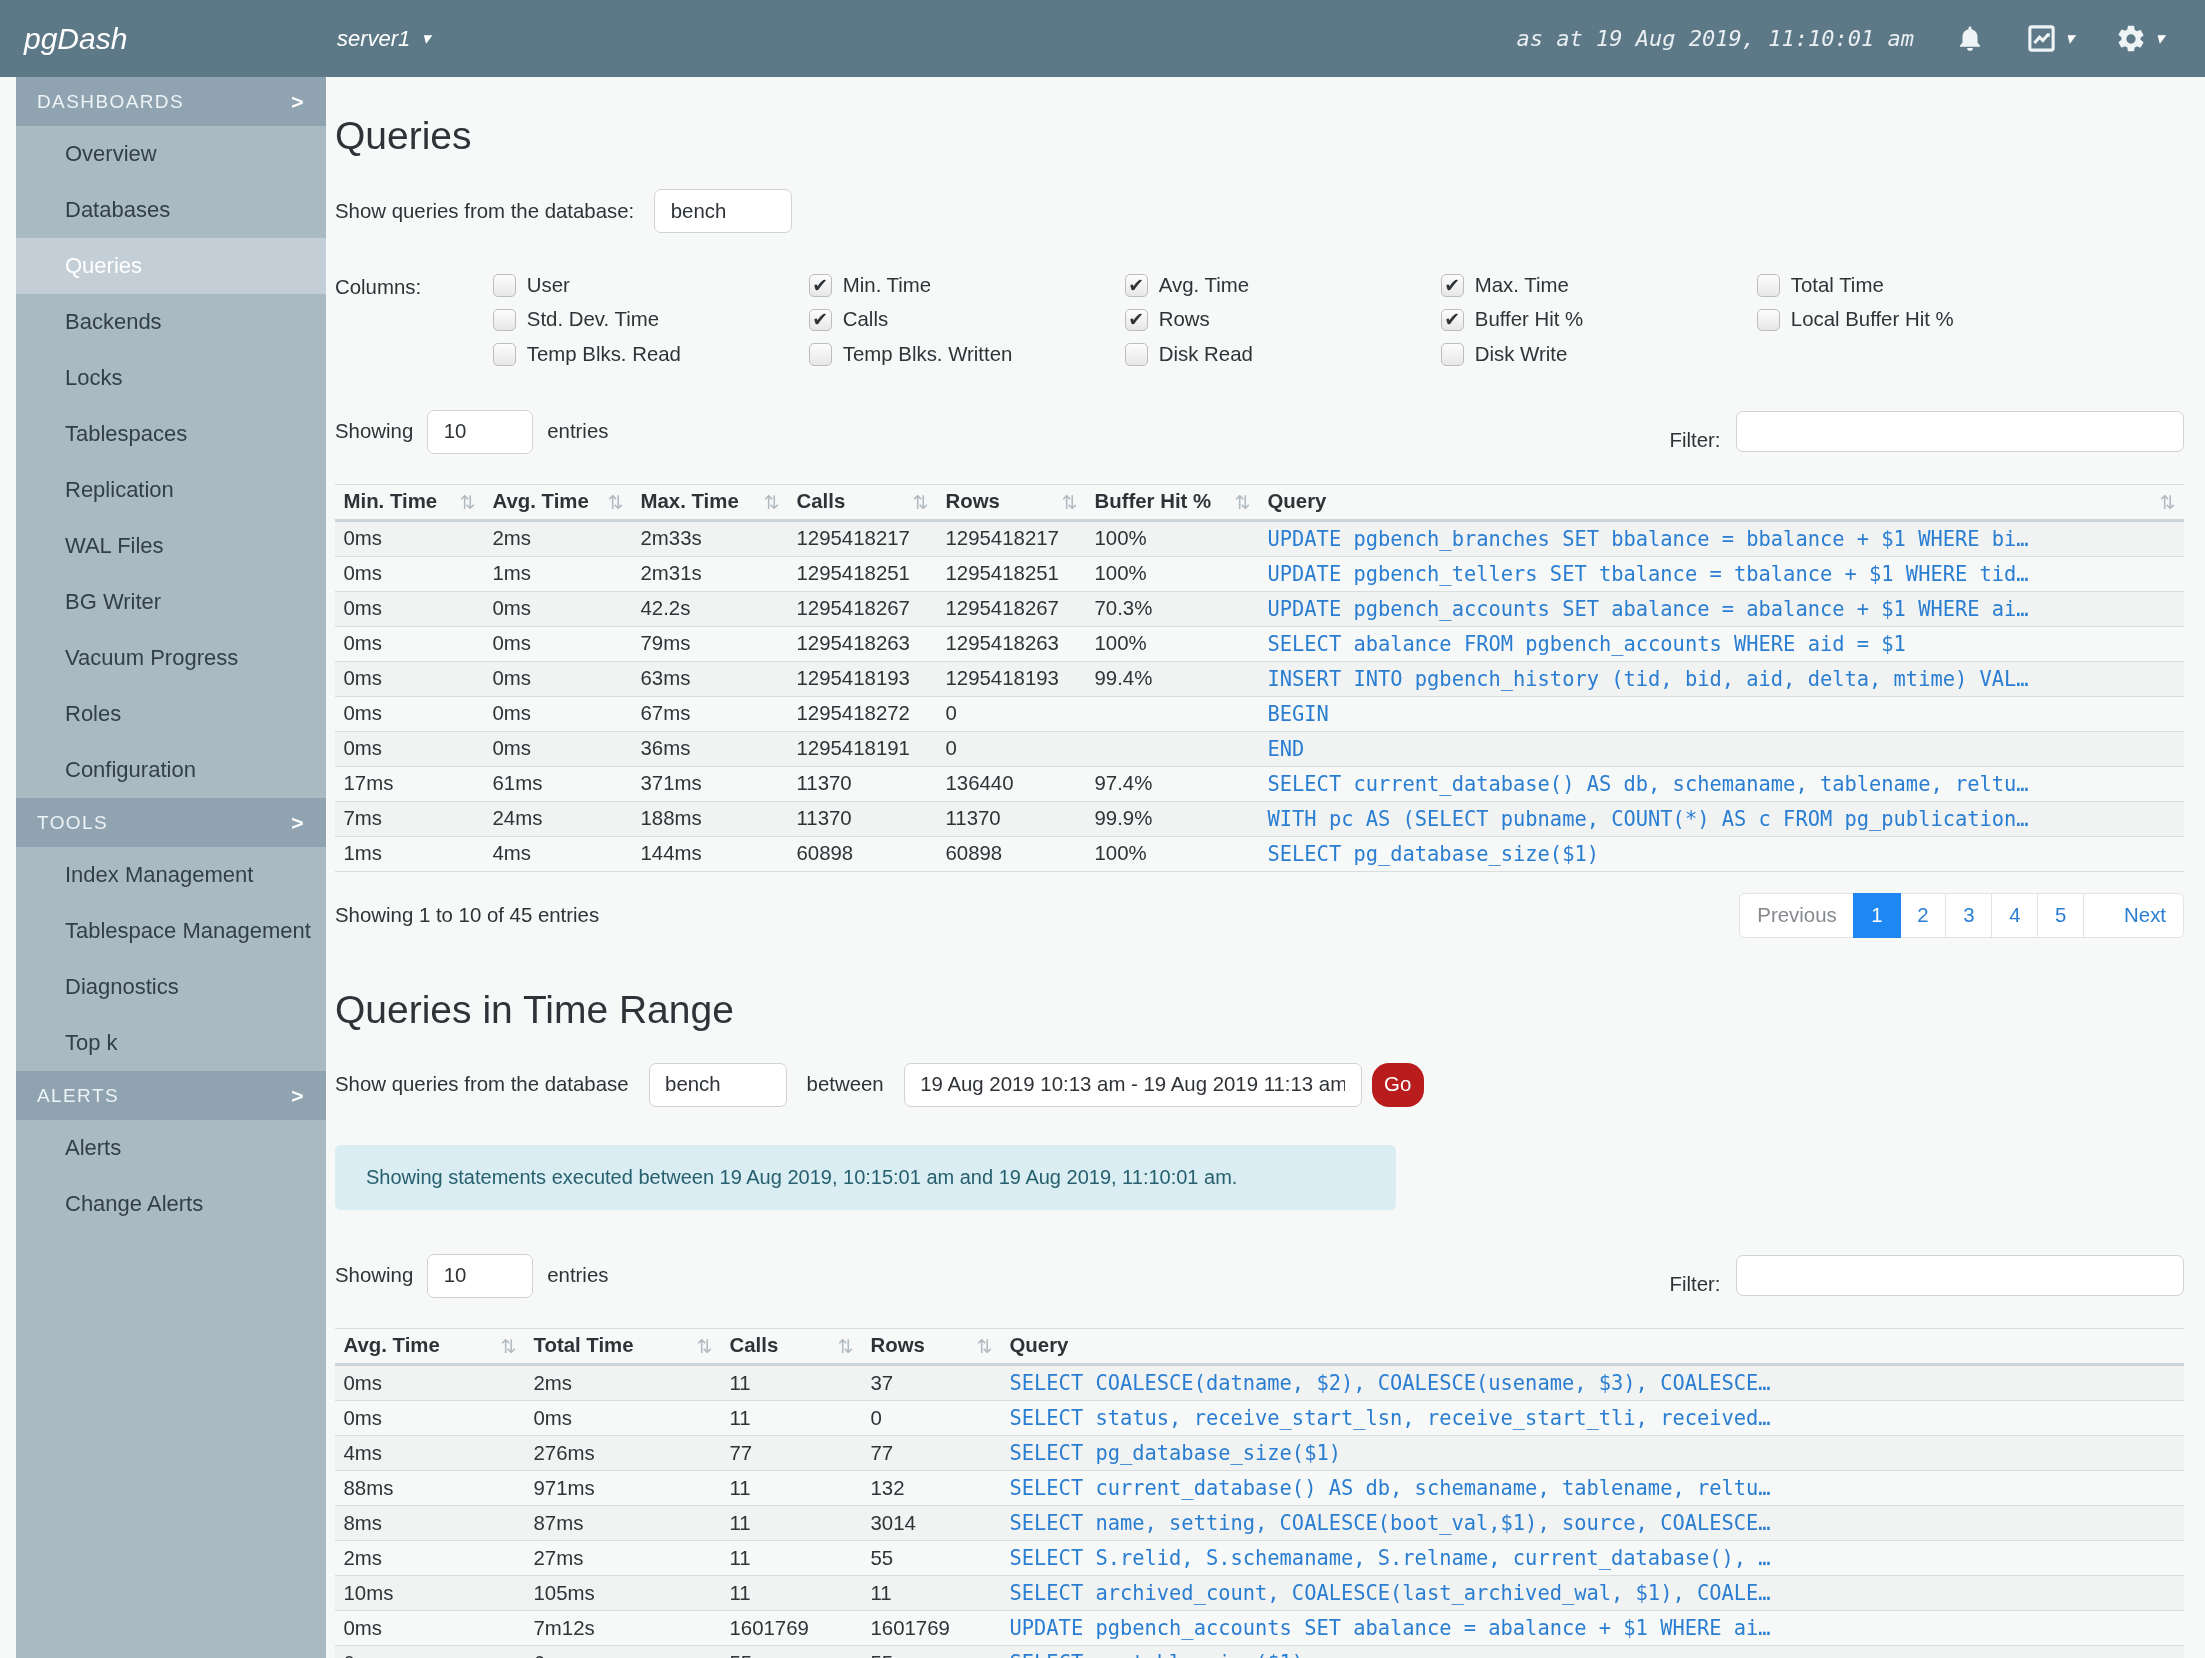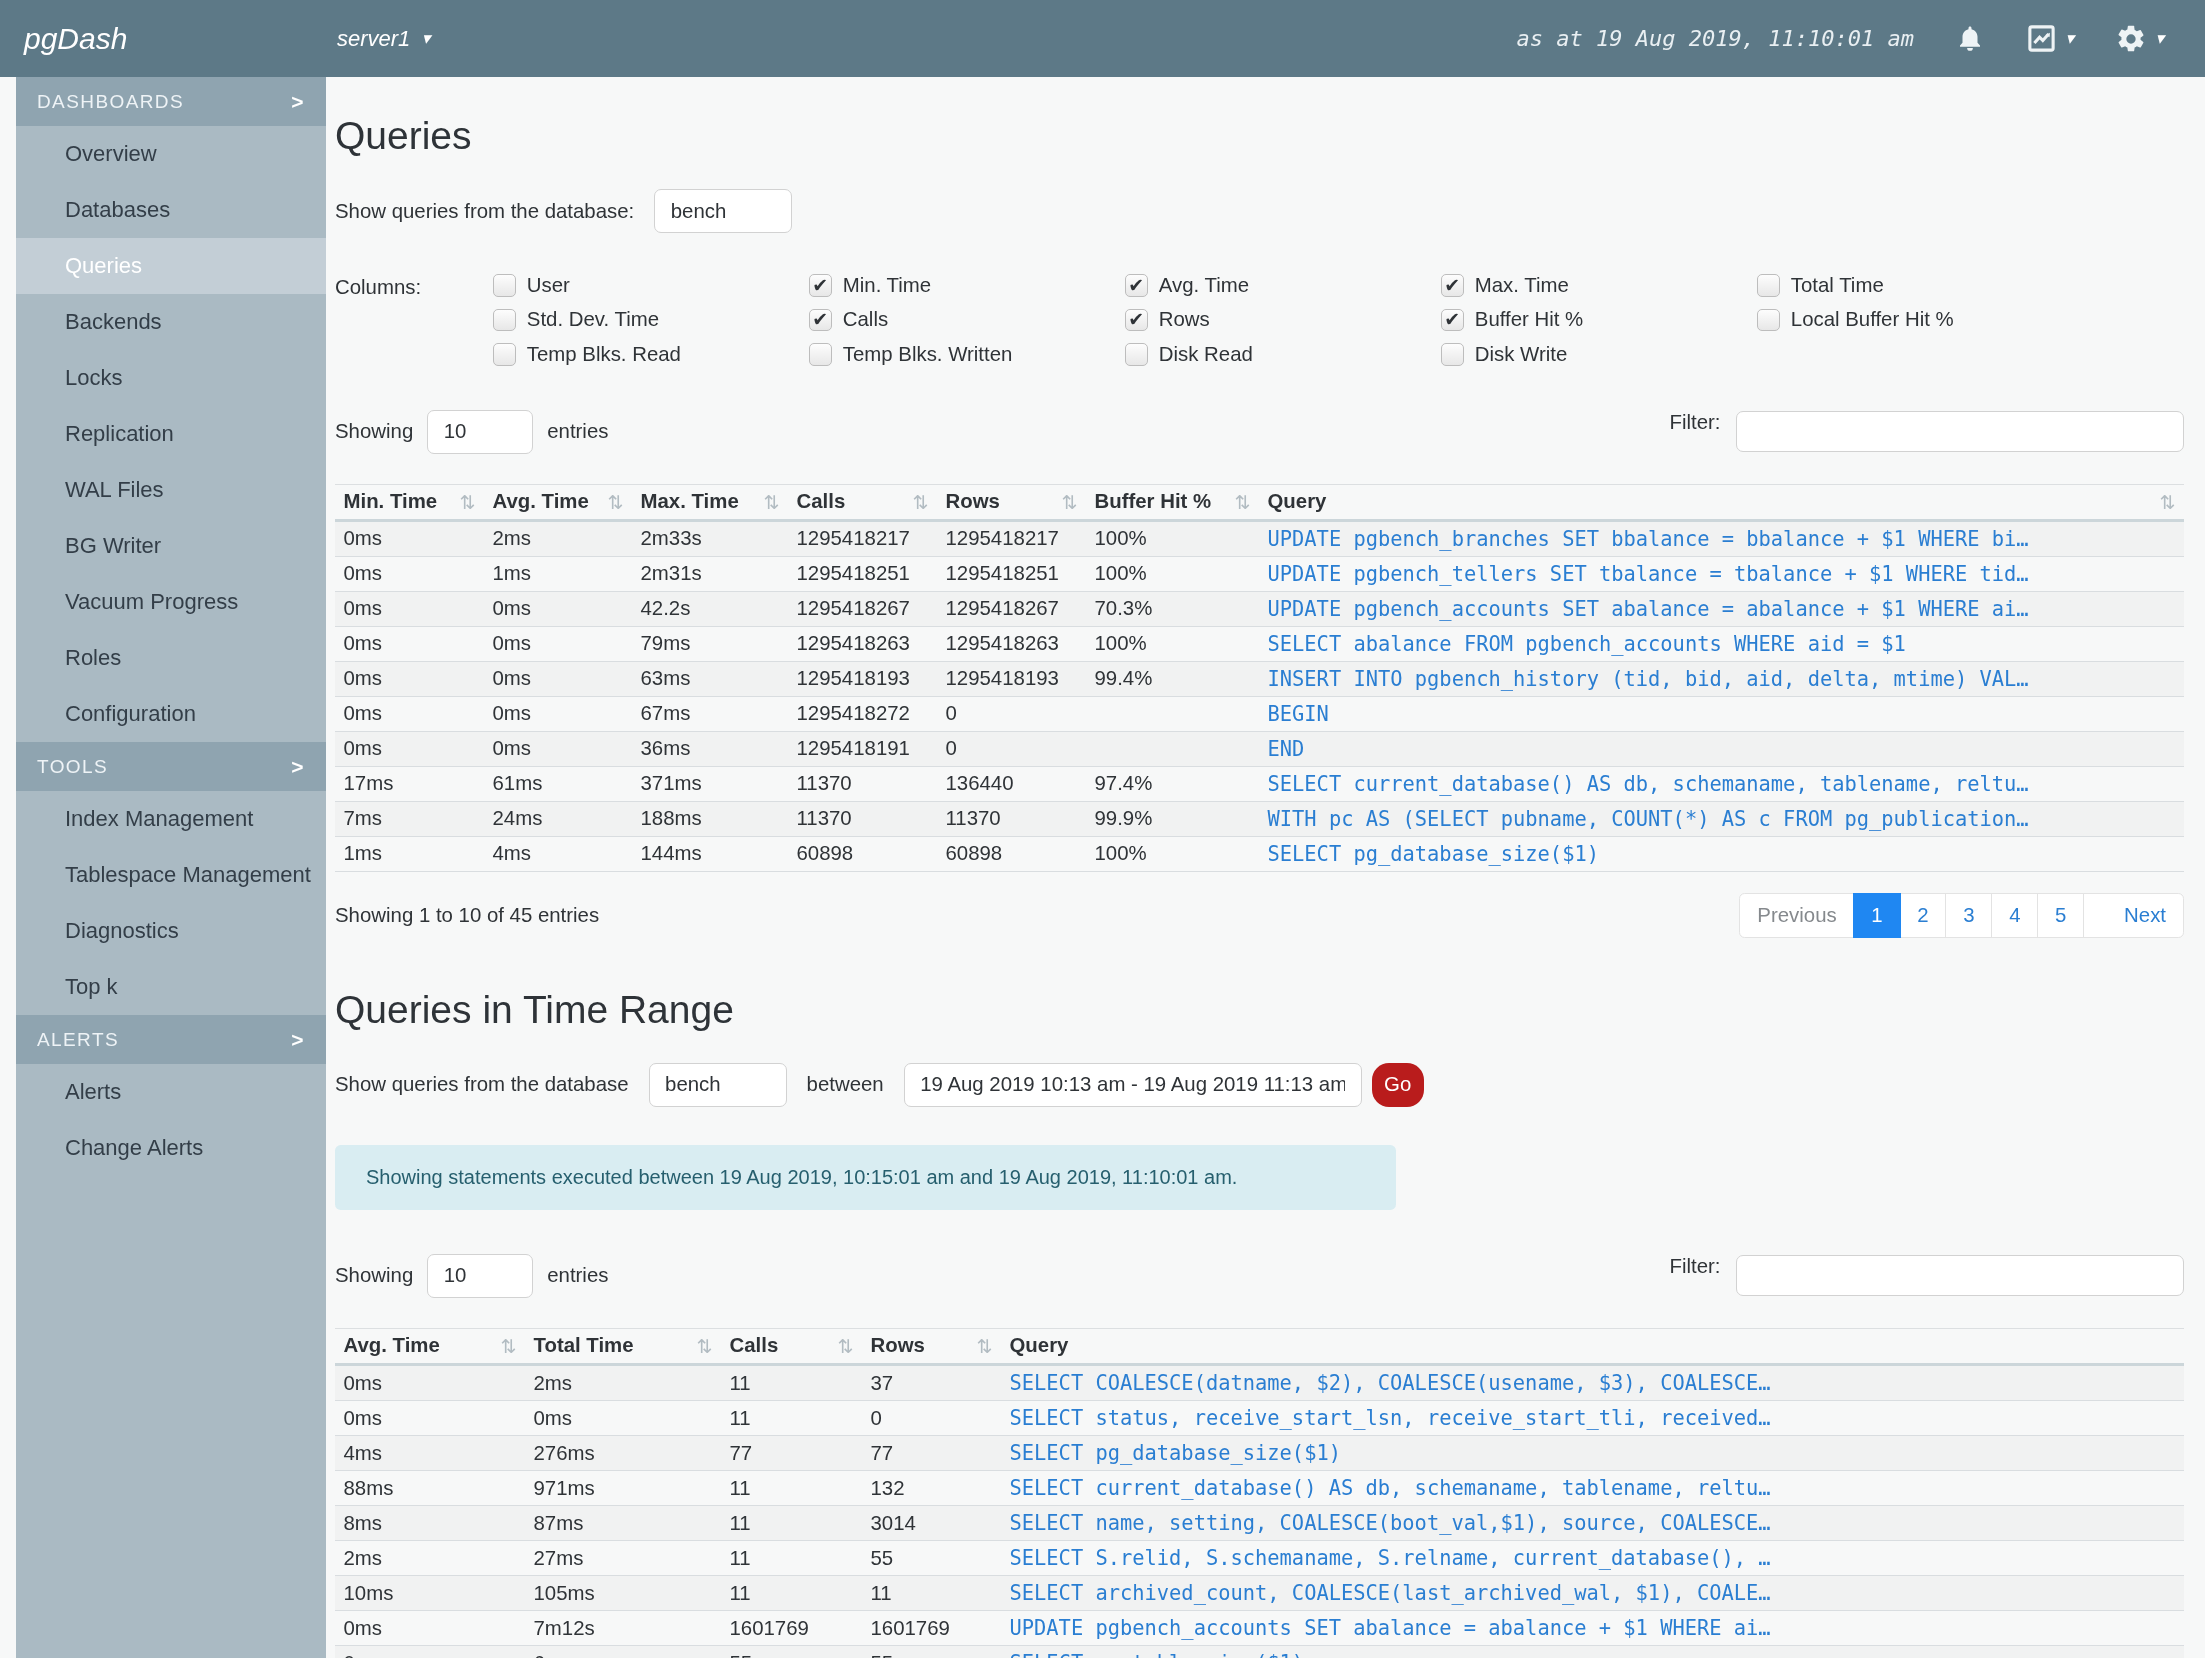--- a/index.html
+++ b/index.html
@@ -56,21 +56,21 @@
   .checkbox-item { display:flex; align-items:center; gap:11.3px; font-size:20.4px; cursor:pointer; }
   .checkbox-box {
     width:22.5px; height:22.5px; flex:0 0 22.5px; border:1.4px solid #bdbdbd; border-radius:5px;
     background:linear-gradient(#fdfdfd,#e7e7e7);
     display:flex; align-items:center; justify-content:center;
     font-size:19px; line-height:1; color:#2f3337; font-family:"DejaVu Sans", sans-serif;
   }
 
   .controls-row { display:flex; align-items:center; margin-top:44px; font-size:20.4px; }
   .page-size-input { width:106px; margin:0 14px; }
-  .filter-wrap { margin-left:auto; display:flex; align-items:flex-start; gap:15.5px; }
+  .filter-wrap { margin-left:auto; display:flex; align-items:flex-end; gap:15.5px; }
   .filter-input { width:448px; height:41px; }
 
   table.data-table { width:100%; border-collapse:collapse; margin-top:30px; table-layout:fixed; }
   .data-table thead th {
     font-size:20.4px; font-weight:700; text-align:left; color:#2f3337;
     padding:5.6px 8.5px; border-top:1.4px solid #dcdfe1; border-bottom:3.5px solid #ccd6da;
     cursor:pointer;
   }
   .th-inner { display:flex; align-items:center; justify-content:space-between; gap:7px; }
   .sort-icon { color:#b2bcc2; font-size:19px; font-family:"DejaVu Sans", sans-serif; font-weight:400; }
@@ -161,20 +161,23 @@
   <div class="side-item active">
       <span>Queries</span>
     </div>
   <div class="side-item">
       <span>Backends</span>
     </div>
   <div class="side-item">
       <span>Locks</span>
     </div>
   <div class="side-item">
+      <span>Tablespaces</span>
+    </div>
+  <div class="side-item">
       <span>Replication</span>
     </div>
   <div class="side-item">
       <span>WAL Files</span>
     </div>
   <div class="side-item">
       <span>BG Writer</span>
     </div>
   <div class="side-item">
       <span>Vacuum Progress</span>

